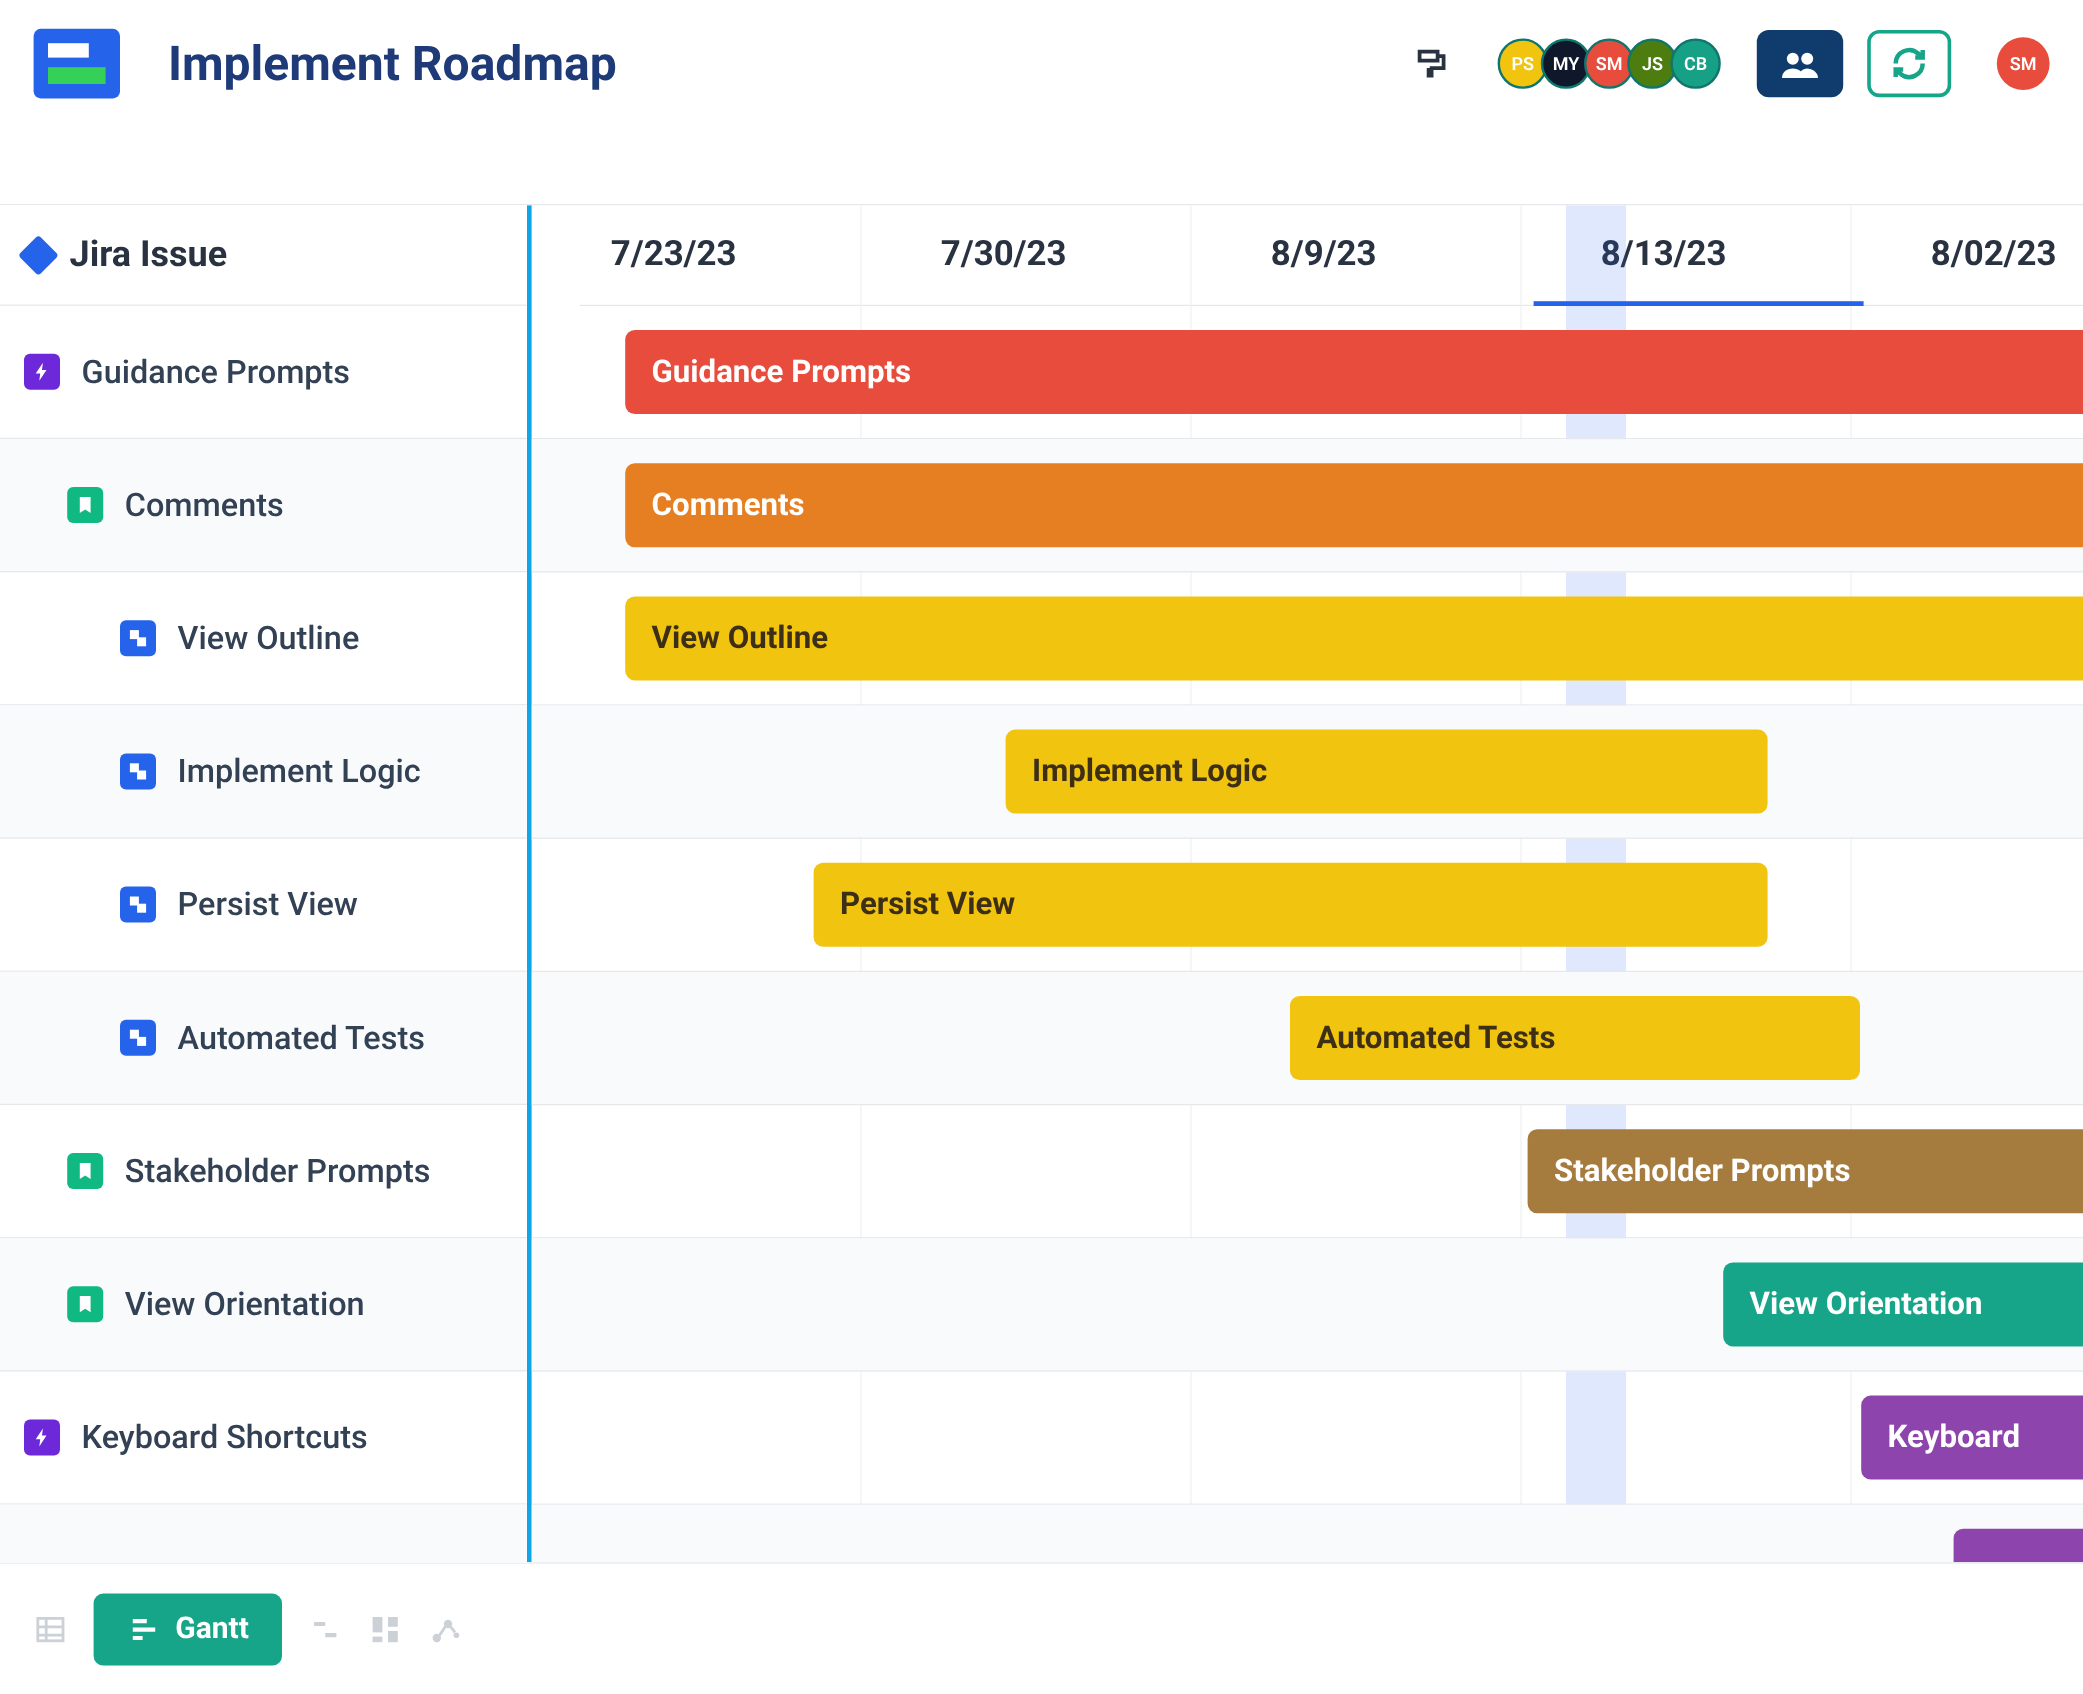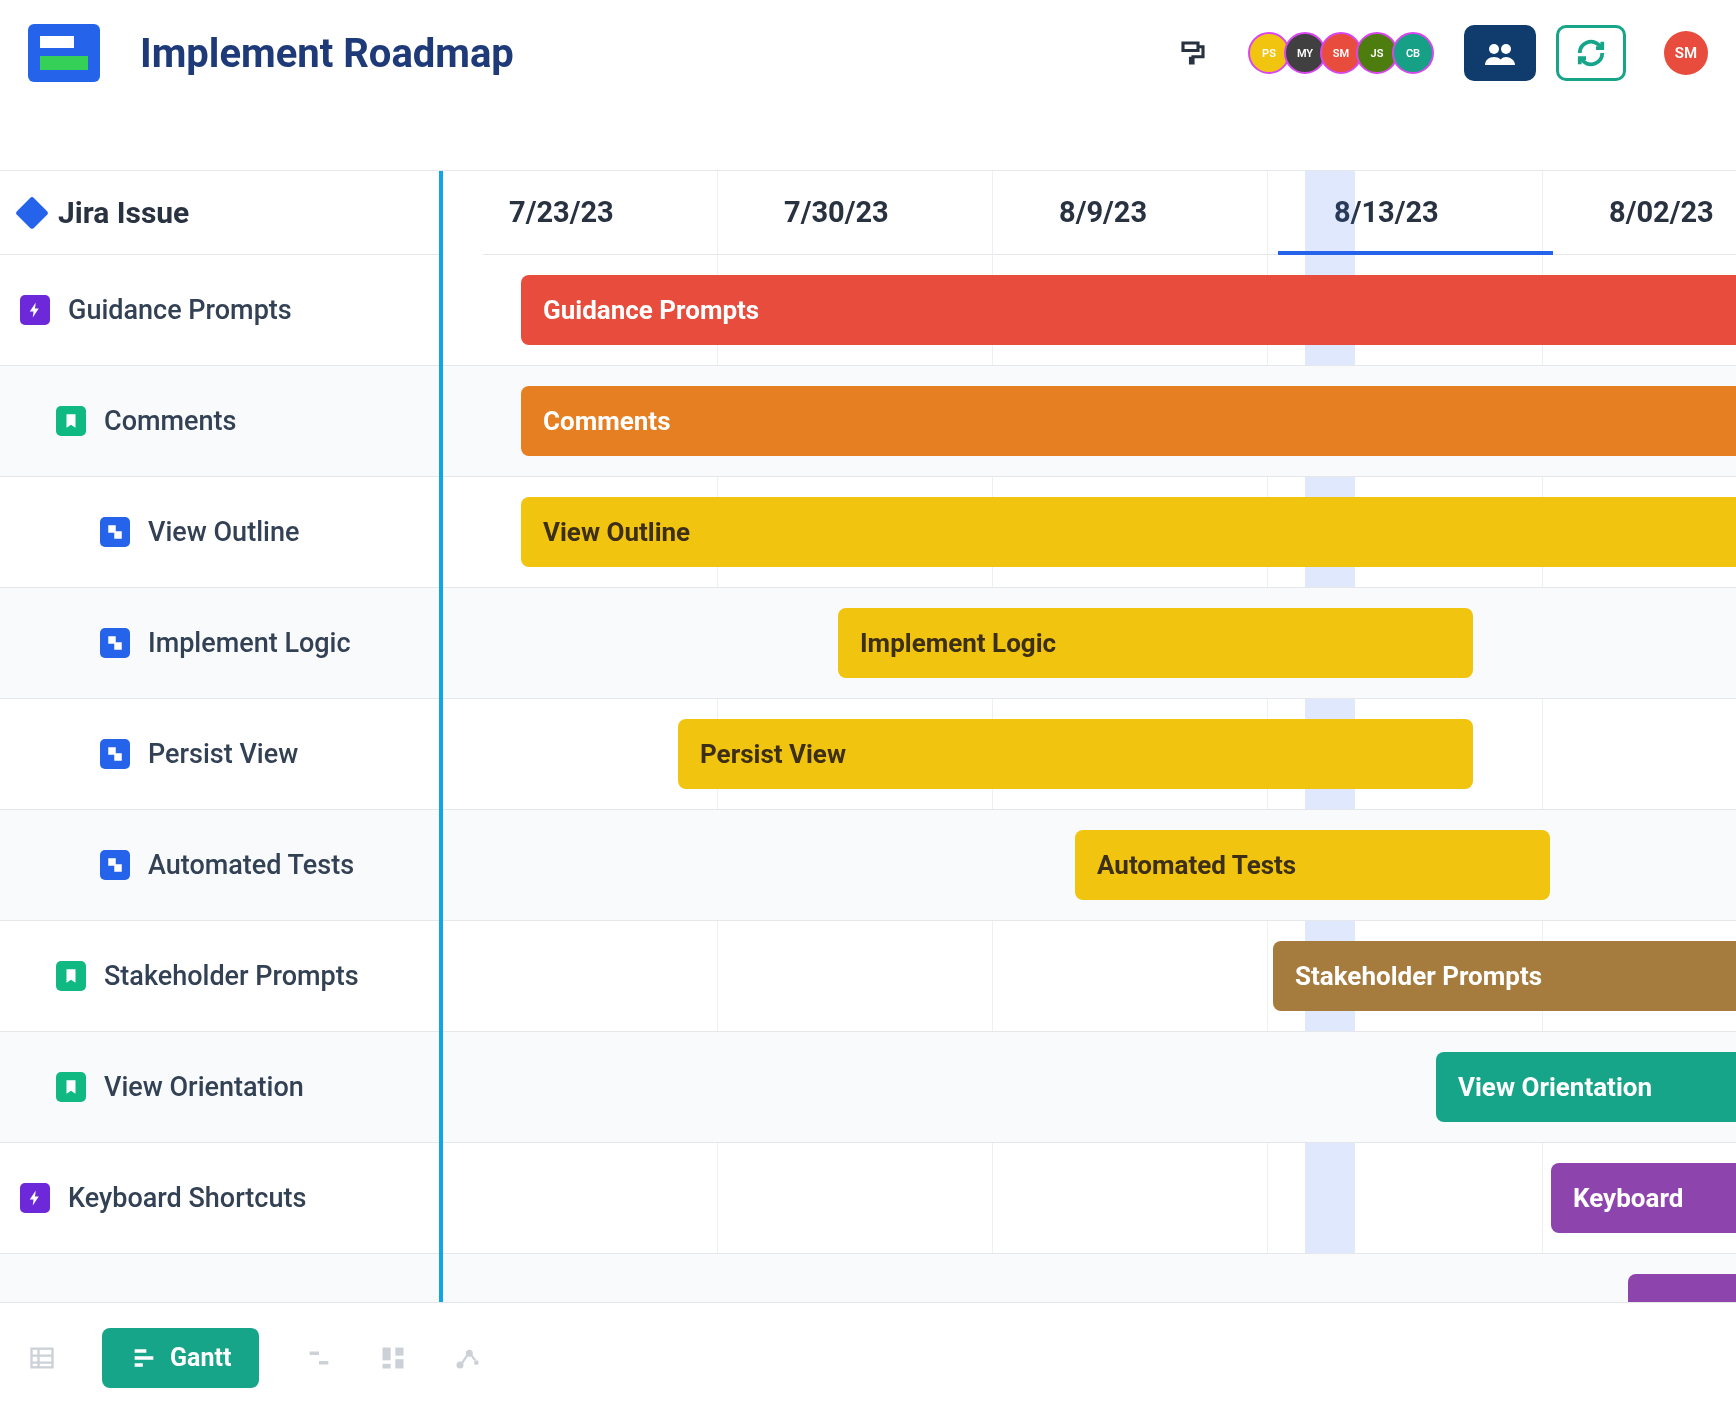--- a/index.html
+++ b/index.html
@@ -7,21 +7,21 @@
 
 
 .header { display: flex; align-items: center; padding: 24px 28px 30px 28px; background: #fff; }
 .logo-box { width: 72px; height: 58px; border-radius: 6px; background: #2563eb; position: relative; margin-right: 40px; flex-shrink: 0; }
 .logo-box::before { content:""; position:absolute; top:12px; left:12px; width:34px; height:12px; background:#fff; }
 .logo-box::after { content:""; position:absolute; bottom:12px; left:12px; right:12px; height:14px; background:#34d058; }
 .page-title { font-size: 40px; font-weight: 700; color: #1e3a78; flex: 1; }
 .header-actions { display: flex; align-items: center; gap: 12px; }
 .paint-icon { width: 30px; height: 30px; margin-right: 28px; }
 .avatar-group { display: flex; align-items: center; margin-right: 18px; }
-.avatar { width: 42px; height: 42px; border-radius: 50%; font-size: 11px; font-weight: 600; color: #fff; display: flex; align-items: center; justify-content: center; border: 2px solid #d946ef; margin-left: -6px; }
+.avatar { width: 42px; height: 42px; border-radius: 50%; font-size: 15px; font-weight: 600; color: #fff; display: flex; align-items: center; justify-content: center; border: 2px solid #0f766e; margin-left: -6px; }
 .avatar:first-child { margin-left: 0; }
 .btn-share { width: 72px; height: 56px; border-radius: 10px; background: #0f3b6d; display: flex; align-items: center; justify-content: center; }
 .btn-refresh { width: 70px; height: 56px; border-radius: 10px; border: 3px solid #17a589; display: flex; align-items: center; justify-content: center; margin-left: 8px; background: #fff; }
 .avatar-solo { width: 44px; height: 44px; border-radius: 50%; background: #e74c3c; color:#fff; font-size:15px; font-weight:600; display:flex; align-items:center; justify-content:center; margin-left: 26px; }
 
 
 .body-area { position: absolute; top: 170px; bottom: 110px; left: 0; right: 0; display: flex; border-top: 1px solid #e5e7eb; overflow: hidden; }
 .sidebar { width: 443px; flex-shrink: 0; border-right: 4px solid #0ea5e9; overflow-y: auto; background:#fff; }
 .sidebar-header { height: 84px; display: flex; align-items: center; padding: 0 20px; font-size: 30px; font-weight: 700; color: #293241; border-bottom: 1px solid #e5e7eb; gap: 14px; }
 .jira-diamond { width: 24px; height: 24px; background: #2563eb; transform: rotate(45deg); border-radius: 3px; }
@@ -43,21 +43,21 @@
 .date-label { font-size: 29px; font-weight: 700; color: #293241; position: absolute; top: 24px; }
 .today-line { position: absolute; top: 0; bottom: 0; background: rgba(37,99,235,0.15); }
 .today-underline { position: absolute; height: 4px; background: #2563eb; }
 .timeline-body { position: absolute; top: 84px; left: 0; right: 0; bottom: 0; }
 .trow { height: 111px; border-bottom: 1px solid #e5e7eb; position: relative; }
 .trow.alt { background: #f9fafb; }
 .bar { position: absolute; top: 20px; height: 70px; border-radius: 8px; display: flex; align-items: center; padding: 0 22px; font-size: 26px; font-weight: 700; color: #fff; white-space: nowrap; }
 .bar.dark-text { color: #3d2f15; }
 
 
-.footer { position: absolute; bottom: 0; left: 0; right: 0; height: 110px; background: #fff; border-top: 1px solid #e5e7eb; display: flex; align-items: center; padding: 0 28px; gap: 46px; }
+.footer { position: absolute; bottom: 0; left: 0; right: 0; height: 110px; background: #fff; border-top: 1px solid #e5e7eb; display: flex; align-items: center; padding: 0 28px; gap: 22px; }
 .view-btn { height: 60px; border-radius: 8px; display: flex; align-items: center; justify-content: center; color: #9aa4b2; }
 .view-btn.active { background: #17a589; color: #fff; padding: 0 28px; gap: 12px; font-size: 25px; font-weight: 700; }
 .view-btn svg { width: 28px; height: 28px; }
 .inactive-icon { width: 34px; height: 34px; opacity: 0.5; }
 
 </style>
 </head>
 <body>
 
 <div class="header">
@@ -65,21 +65,21 @@
   <div class="page-title">Implement Roadmap</div>
   <div class="header-actions">
     <span class="paint-icon">
       <svg viewBox="0 0 24 24" fill="none" stroke="#293241" stroke-width="2.5">
           <path d="M4 4h12v6H4z"></path>
           <path d="M16 7h4v8h-8v5h-2v-5"></path>
         </svg>
     </span>
     <div class="avatar-group" id="avatar-group">
         <div class="avatar" style="background: rgb(241, 196, 15);">PS</div>
-        <div class="avatar" style="background: #404040;">MY</div>
+        <div class="avatar" style="background: #0f172a;">MY</div>
         <div class="avatar" style="background: rgb(231, 76, 60);">SM</div>
         <div class="avatar" style="background: #4d7c0f;">JS</div>
         <div class="avatar" style="background: rgb(22, 160, 133);">CB</div>
       </div>
     <div class="btn-share">
       <svg width="30" height="24" viewBox="0 0 30 24" fill="#fff">
           <circle cx="9" cy="8" r="5"></circle>
           <circle cx="21" cy="8" r="5"></circle>
           <path d="M0 24c0-5 4-8 9-8s9 3 9 8"></path>
           <path d="M14 24c0-5 3-8 7-8s9 3 9 8"></path>

